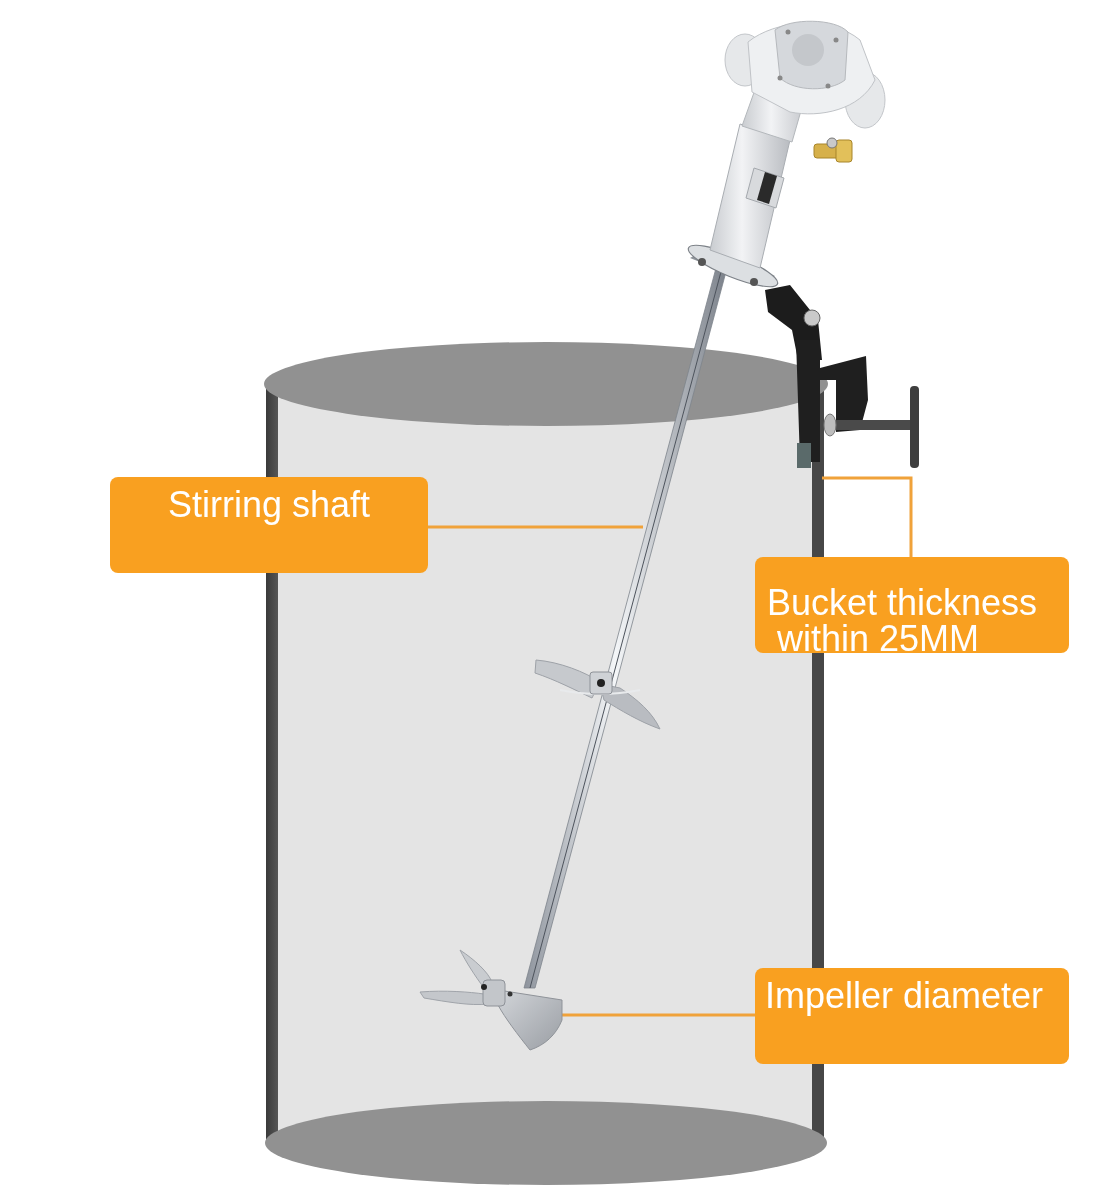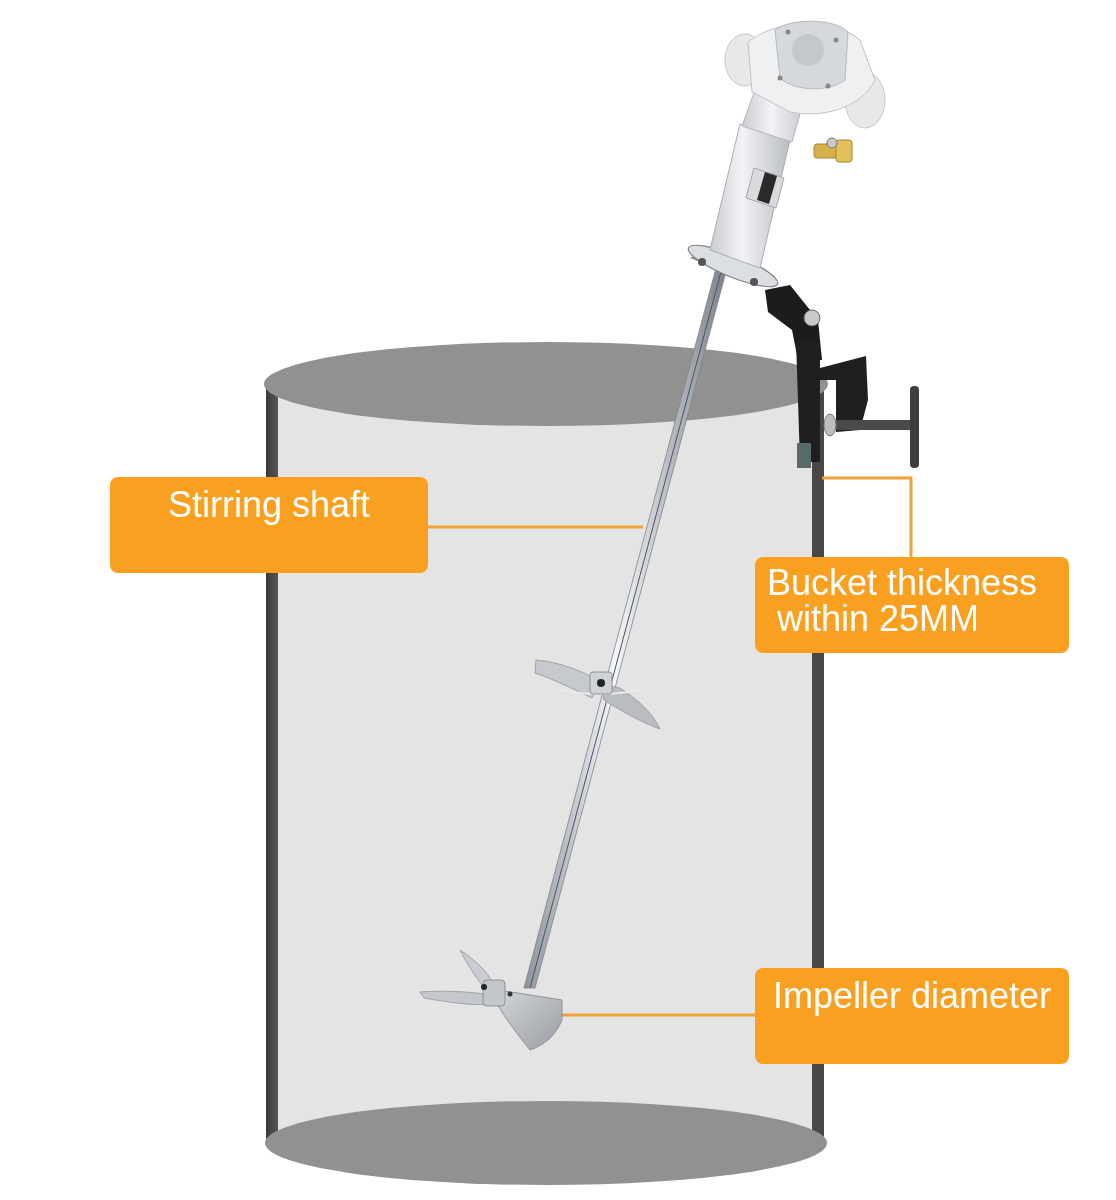--- a/index.html
+++ b/index.html
@@ -13,22 +13,22 @@
     border-radius: 8px;
     color: #ffffff;
     font-size: 36px;
     line-height: 36px;
     padding: 6px 10px;
     box-sizing: border-box;
     white-space: nowrap;
   }
   .callout .line { display: block; }
   #callout-shaft { left: 110px; top: 477px; width: 318px; height: 96px; text-align: center; padding-top: 10px; }
-  #callout-bucket { left: 755px; top: 557px; width: 314px; height: 96px; text-align: left; padding-left: 12px; padding-top: 8px; }
-  #callout-impeller { left: 755px; top: 968px; width: 314px; height: 96px; text-align: center; padding-top: 10px; }
+  #callout-bucket { left: 755px; top: 557px; width: 314px; height: 96px; text-align: left; padding-left: 12px; padding-top: 28px; }
+  #callout-impeller { left: 755px; top: 968px; width: 314px; height: 96px; text-align: left; padding-top: 10px; }
   #callout-bucket .l2 { padding-left: 10px; }
 </style>
 </head>
 <body>
 
 <div class="stage">
 
   <svg class="art" width="1116" height="1200" viewBox="0 0 1116 1200">
     <defs>
       <linearGradient id="shaftGrad" x1="0" y1="0" x2="1" y2="0">

